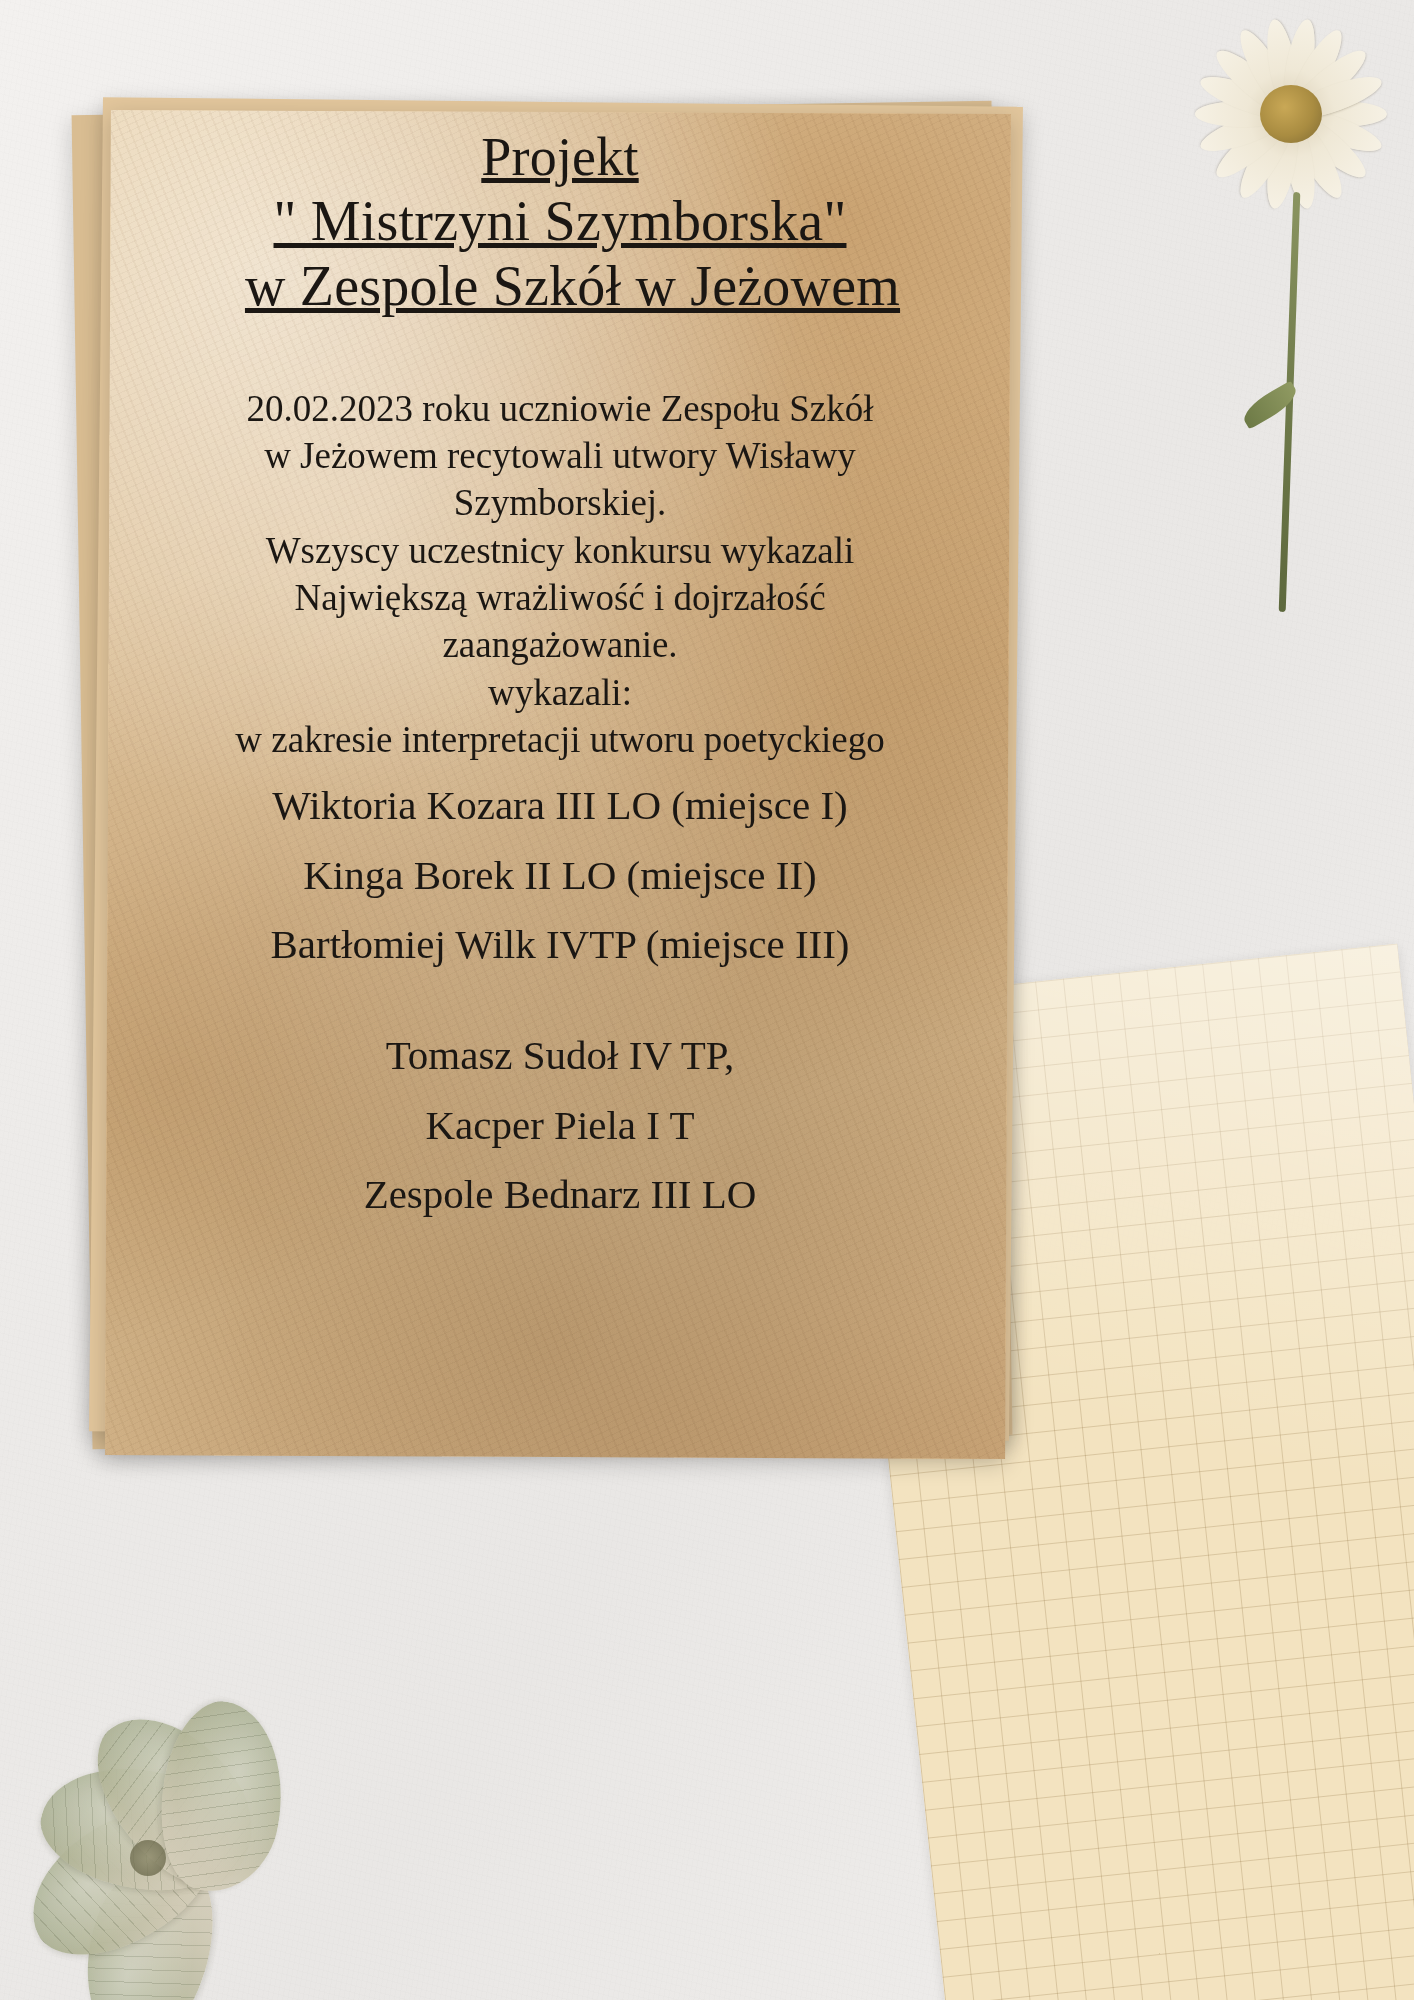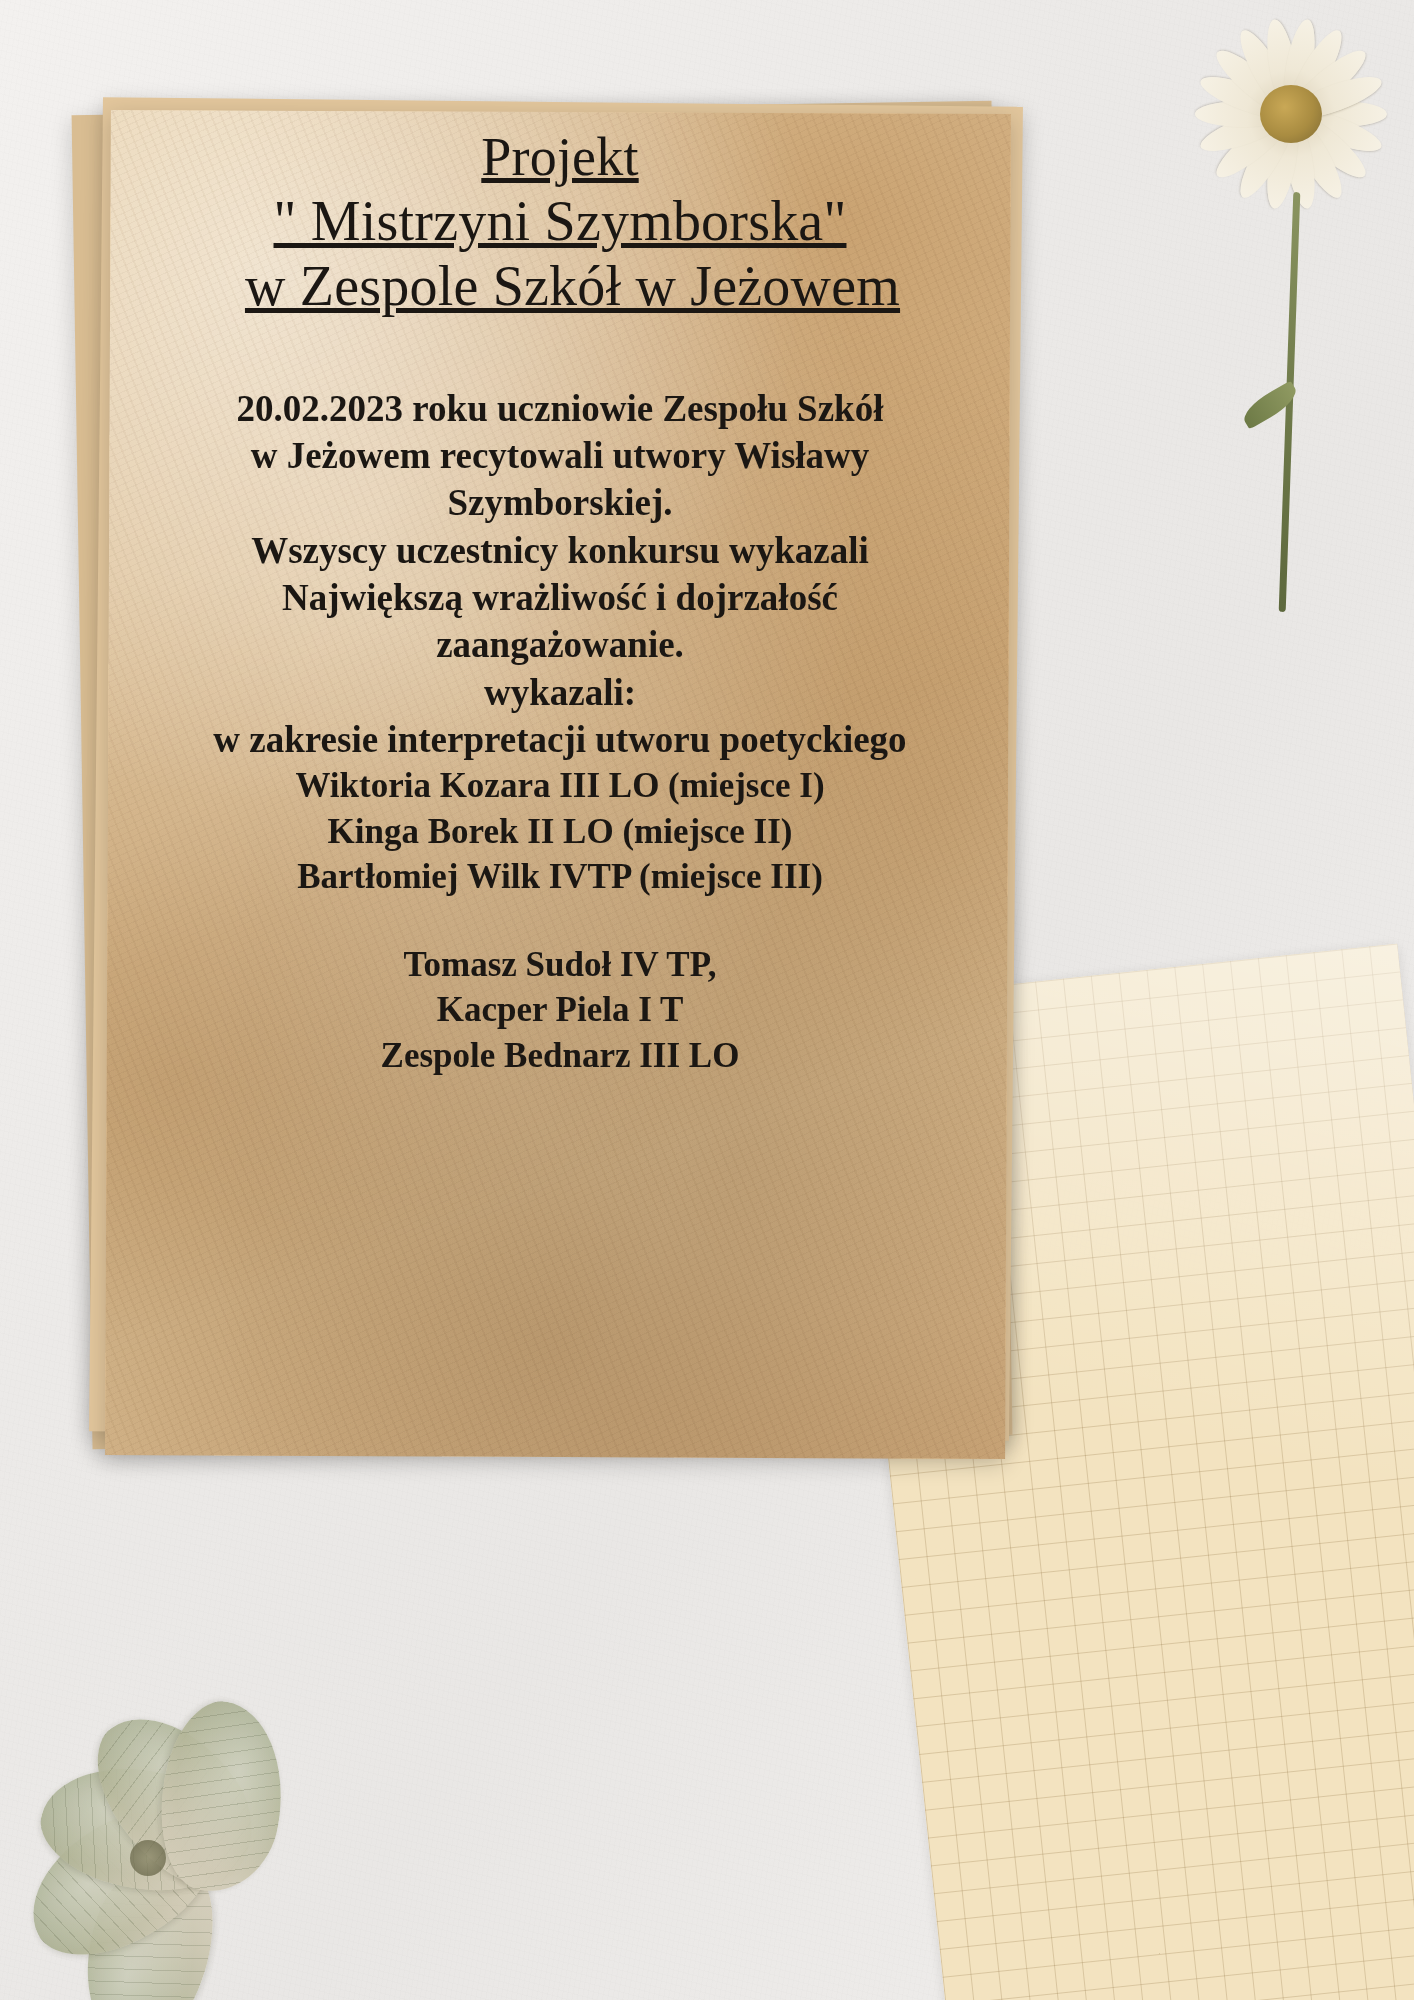--- a/index.html
+++ b/index.html
@@ -127,26 +127,27 @@
   }
   .title-line.l2 { font-size: 56px; }
   .title-line.l3 { font-size: 56px; margin-left: 25px; }
 
   .body-block {
     margin-top: 66px;
   }
   .body-line {
     font-size: 37px;
     line-height: 1.28;
-    font-weight: 700;
+    font-weight: 400;
   }
   .winner-line {
-    font-size: 35px;
+    font-size: 41px;
     line-height: 1.30;
-    font-weight: 700;
+    font-weight: 400;
+    margin-top: 16px;
   }
   .spacer-lg { height: 42px; }
 
   .second-block { margin-top: 0; }
 
   
   .flower-top {
     position: absolute;
     right: 10px;
     top: 14px;

